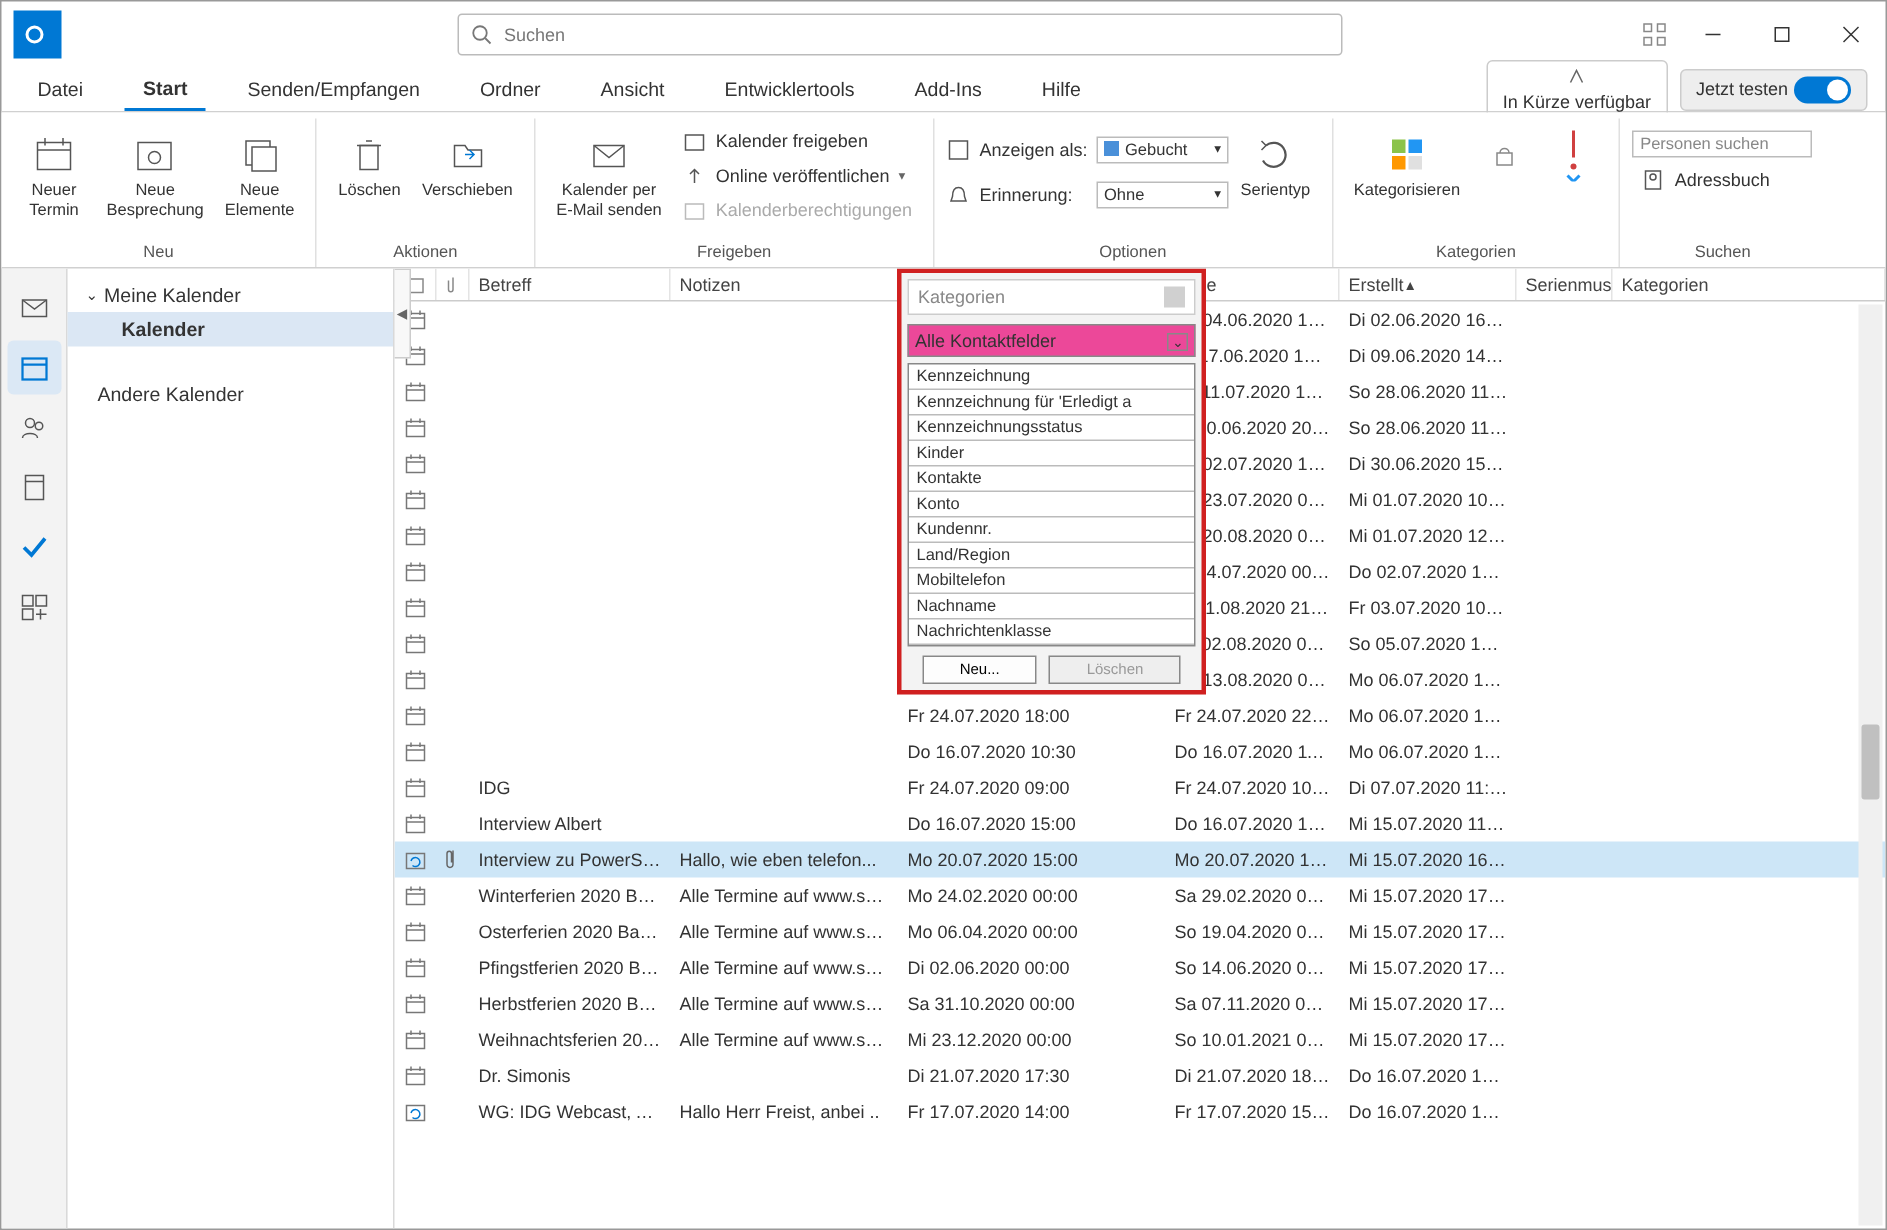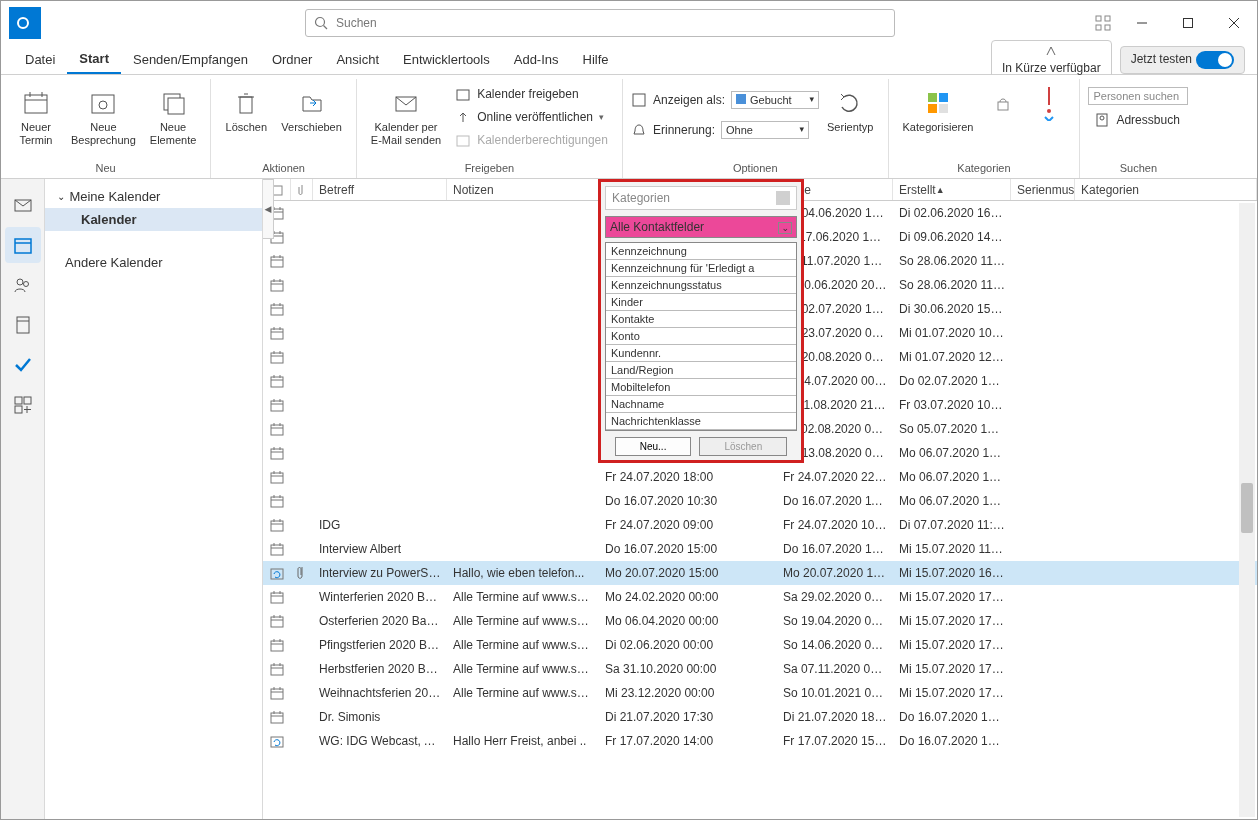--- a/index.html
+++ b/index.html
@@ -5,21 +5,21 @@
 *{box-sizing:border-box;margin:0;padding:0;}
 body{font-family:"Segoe UI",Tahoma,sans-serif;font-size:12px;color:#333;background:#fff;overflow:hidden;width:1258px;height:820px;}
 .win{border:1px solid #999;width:1258px;height:820px;display:flex;flex-direction:column;}
 .titlebar{height:44px;display:flex;align-items:center;padding:0 4px;position:relative;}
 .app-ico{width:32px;height:32px;background:#0078d4;display:flex;align-items:center;justify-content:center;color:#fff;font-weight:bold;font-size:16px;margin:4px;}
 .searchbox{flex:0 0 auto;width:590px;height:28px;border:1px solid #bbb;border-radius:3px;display:flex;align-items:center;padding:0 8px;color:#777;margin-left:260px;}
 .searchbox svg{margin-right:8px;}
 .winbtns{position:absolute;right:0;top:0;display:flex;height:44px;}
 .winbtn{width:46px;height:44px;display:flex;align-items:center;justify-content:center;color:#333;}
 .grid-ico{margin-right:8px;display:flex;align-items:center;}
-.menubar{height:30px;display:flex;align-items:center;padding:0 12px;gap:0;border-bottom:1px solid #d0d0d0;text-align:right;}
+.menubar{height:30px;display:flex;align-items:center;padding:0 12px;gap:16px;border-bottom:1px solid #d0d0d0;text-align:right;}
 .menutab{padding:0 12px;height:28px;display:flex;align-items:center;font-size:13px;cursor:pointer;}
 .menutab.active{border-bottom:2px solid #0078d4;font-weight:600;}
 .menubar-right{margin-left:auto;display:flex;align-items:center;gap:8px;}
 .pill-link{padding:4px 10px;border:1px solid #ccc;border-radius:4px;font-size:12px;display:flex;align-items:center;gap:4px;flex-direction:column;}
 .pill-btn{padding:4px 10px;background:#eee;border:1px solid #ccc;border-radius:4px;font-size:12px;}
 .toggle{width:38px;height:18px;background:#0078d4;border-radius:9px;position:relative;display:inline-block;vertical-align:middle;margin-left:4px;}
 .toggle::after{content:'';position:absolute;right:2px;top:2px;width:14px;height:14px;background:#fff;border-radius:50%;}
 .ribbon{height:104px;background:#fff;border-bottom:1px solid #d0d0d0;display:flex;padding:4px 0 0 0;}
 .ribgrp{display:flex;flex-direction:column;border-right:1px solid #e0e0e0;padding:0 8px;}
 .ribgrp-body{flex:1;display:flex;align-items:flex-start;gap:2px;padding-top:4px;}
@@ -252,21 +252,21 @@
                   </svg>
                 </div>
                 <span>Anzeigen als:</span>
               </div>
       <div class="combo" style="width:88px">
                 <span style="width:10px;height:10px;background:#4a90d9;display:inline-block"></span>
                 <span>Gebucht</span>
                 <span style="margin-left:auto;font-size:9px">▾</span>
               </div>
      </div>
-     <div style="display:flex;align-items:center;gap:6px">
+     <div style="display:flex;align-items:center;gap:16px">
       <div class="ribsmall" style="padding:0">
                 <div class="ico">
                   <svg width="14" height="14">
                     <path d="M7 2 C4 2 3 5 3 8 L2 11 L12 11 L11 8 C11 5 10 2 7 2 Z" fill="none" stroke="#555"></path>
                   </svg>
                 </div>
                 <span>Erinnerung:</span>
               </div>
       <div class="combo" style="width:88px">
                 <span>Ohne</span>
@@ -315,21 +315,21 @@
                 <path d="M6 32 L10 36 L14 32" fill="none" stroke="#2196f3" stroke-width="2"></path>
               </svg>
             </div>
           </div>
    </div>
    <div class="ribgrp-lbl">Kategorien</div>
   </div>
   <div class="ribgrp" style="border-right:none">
    <div class="ribgrp-body">
     <div class="ribrow" style="gap:4px;padding-top:4px">
-     <div class="combo" style="width:100px">
+     <div class="combo" style="width:120px">
               <span style="color:#888">Personen suchen</span>
             </div>
      <div class="ribsmall">
               <div class="ico">
                 <svg width="14" height="14">
                   <rect x="2" y="1" width="10" height="12" fill="none" stroke="#555"></rect>
                   <circle cx="7" cy="5" r="2" fill="none" stroke="#555"></circle>
                 </svg>
               </div>
               <span>Adressbuch</span>

